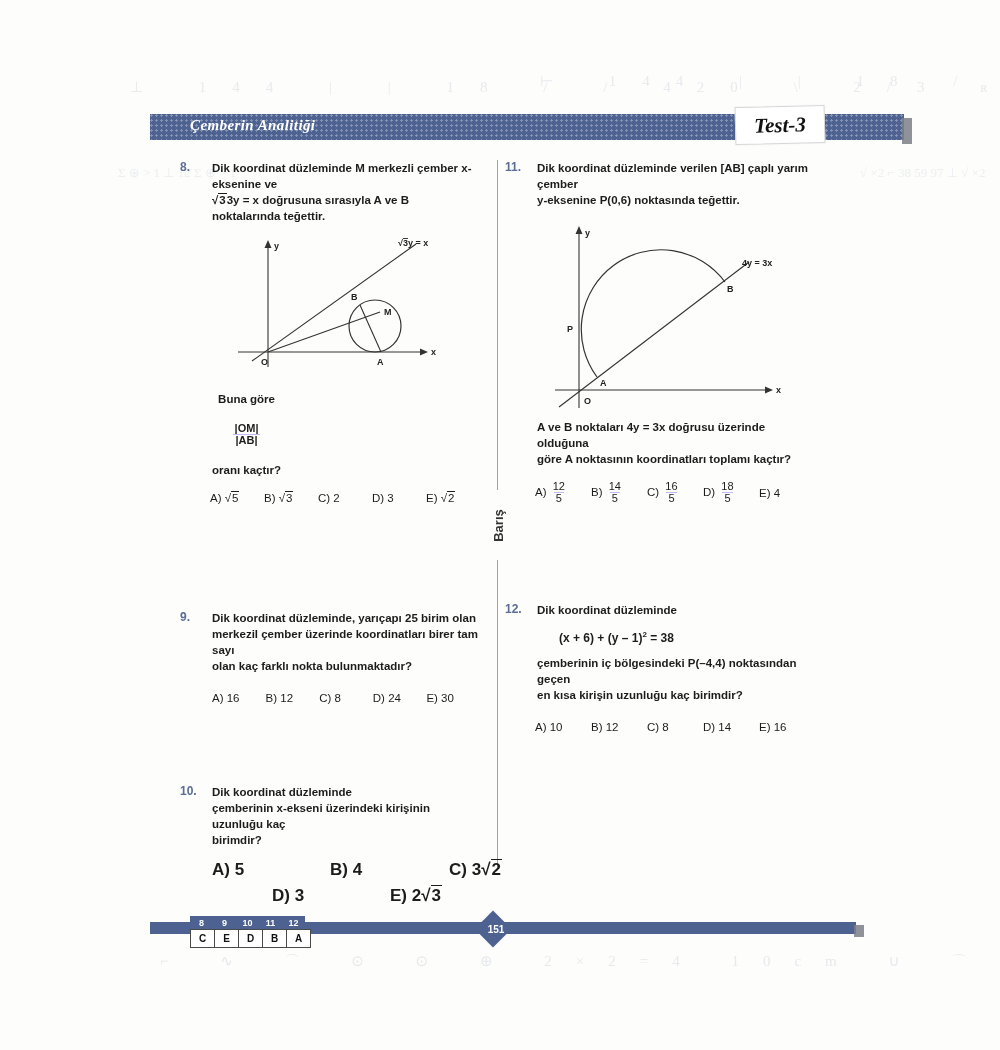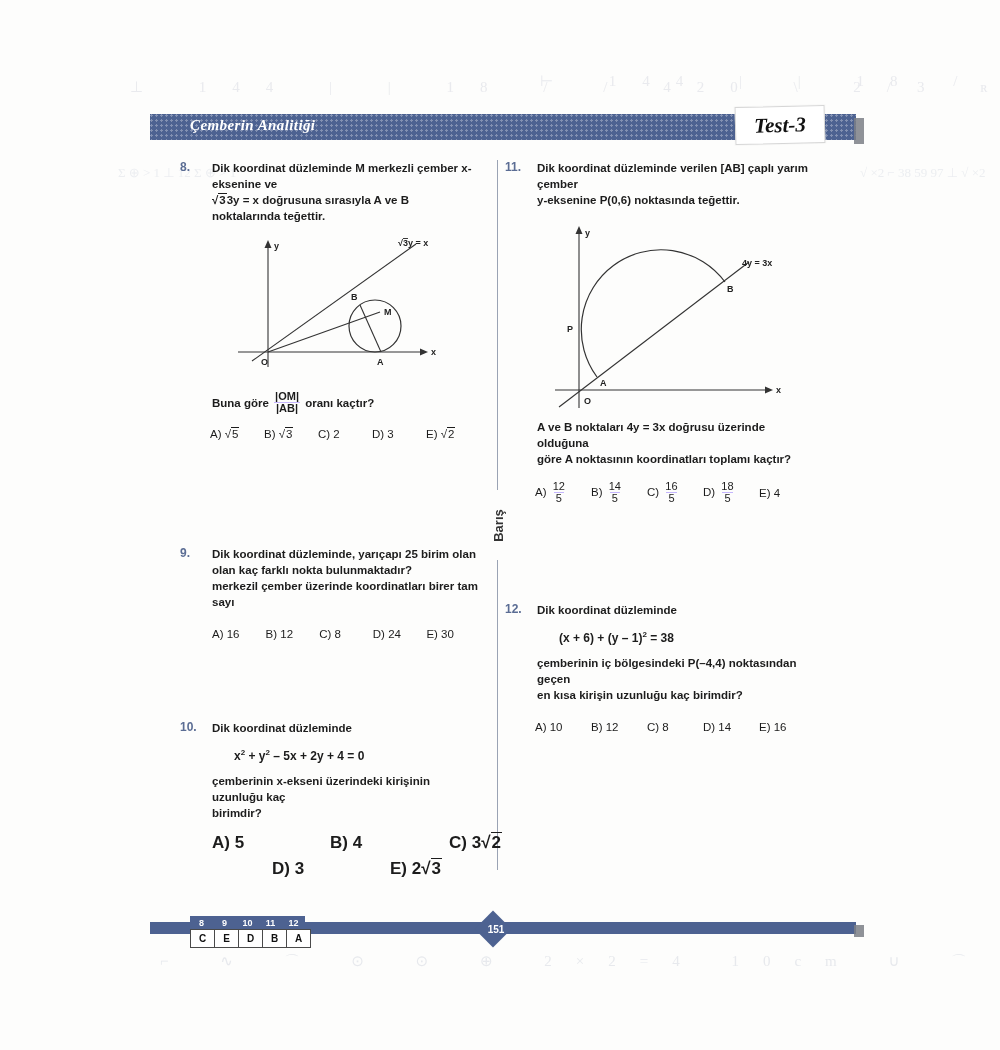--- a/index.html
+++ b/index.html
@@ -34,20 +34,21 @@
   .decor-right{left:860px;top:150px;font-size:13px;line-height:46px;width:46px;text-align:center;color:#eceef1;}
   .decor-bottom{top:952px;left:160px;font-size:15px;letter-spacing:24px;color:#e7e9ed;}
 
   
   #headerband{
     position:absolute;left:150px;top:114px;width:706px;height:26px;
     background-color:#4d6291;
     background-image:
       radial-gradient(circle at 1.5px 1.5px, rgba(255,255,255,0.30) 1px, transparent 1.2px);
     background-size:5px 5px;
+    padding-left:48px;
   }
   #headerband .shade{
     position:absolute;right:-8px;top:4px;width:10px;height:26px;background:#7b7f86;opacity:.85;
   }
   #headertitle{
     position:absolute;left:40px;top:3px;
     color:#ffffff;font-size:15px;font-style:italic;font-weight:bold;
     font-family:"Liberation Serif", serif;
     letter-spacing:.4px;
   }
@@ -208,21 +209,21 @@
             <text x="172" y="83" font-family="Liberation Sans, sans-serif" font-size="9" font-weight="bold" fill="#222">M</text>
             <text x="165" y="133" font-family="Liberation Sans, sans-serif" font-size="9" font-weight="bold" fill="#222">A</text>
 
             <text x="186" y="14" font-family="Liberation Sans, sans-serif" font-size="9" font-weight="bold" fill="#222">
               <tspan>√</tspan><tspan text-decoration="overline">3</tspan><tspan>y = x</tspan>
             </text>
           </svg>
         </div>
 
         
-        <div class="qtail inlinefrac" style="margin-top:10px;">
+        <div class="qtail inlinefrac" style="margin-top:10px;flex-direction:column;">
           <span>Buna göre</span>&nbsp;
           <span class="fr">
             <span class="num">|OM|</span>
             <span class="den">|AB|</span>
           </span>&nbsp;
           <span>oranı kaçtır?</span>
         </div>
 
         <div class="opts" style="margin-left:-2px;">
           <span class="opt">
@@ -246,39 +247,36 @@
             <span class="sq">√<span class="bar">2</span></span>
           </span>
         </div>
       </div>
     </div>
 
     <div class="q" style="margin-top:104px;">
       <div class="qnum">9.</div>
       <div class="qbody">
         <div>Dik koordinat düzleminde, yarıçapı 25 birim olan</div>
+        <div>merkezil çember üzerinde koordinatları birer tam sayı</div>
         <div>olan kaç farklı nokta bulunmaktadır?</div>
-        <div>merkezil çember üzerinde koordinatları birer tam sayı</div>
         <div class="opts" style="margin-top:16px;">
           <span class="opt"><span>A)</span> <span>16</span></span>
           <span class="opt"><span>B)</span> <span>12</span></span>
           <span class="opt"><span>C)</span> <span>8</span></span>
           <span class="opt"><span>D)</span> <span>24</span></span>
           <span class="opt"><span>E)</span> <span>30</span></span>
         </div>
       </div>
     </div>
 
     <div class="q" style="margin-top:78px;">
       <div class="qnum">10.</div>
       <div class="qbody">
         <div>Dik koordinat düzleminde</div>
-        <div class="qeq">
-          x<sup>2</sup> + y<sup>2</sup> – 5x + 2y + 4 = 0
-        </div>
         <div>çemberinin x-ekseni üzerindeki kirişinin uzunluğu kaç</div>
         <div>birimdir?</div>
 
         <div class="opts-wide">
           <span class="opt" style="left:0;">
             <span>A)</span> <span>5</span>
           </span>
           <span class="opt" style="left:118px;">
             <span>B)</span> <span>4</span>
           </span>

